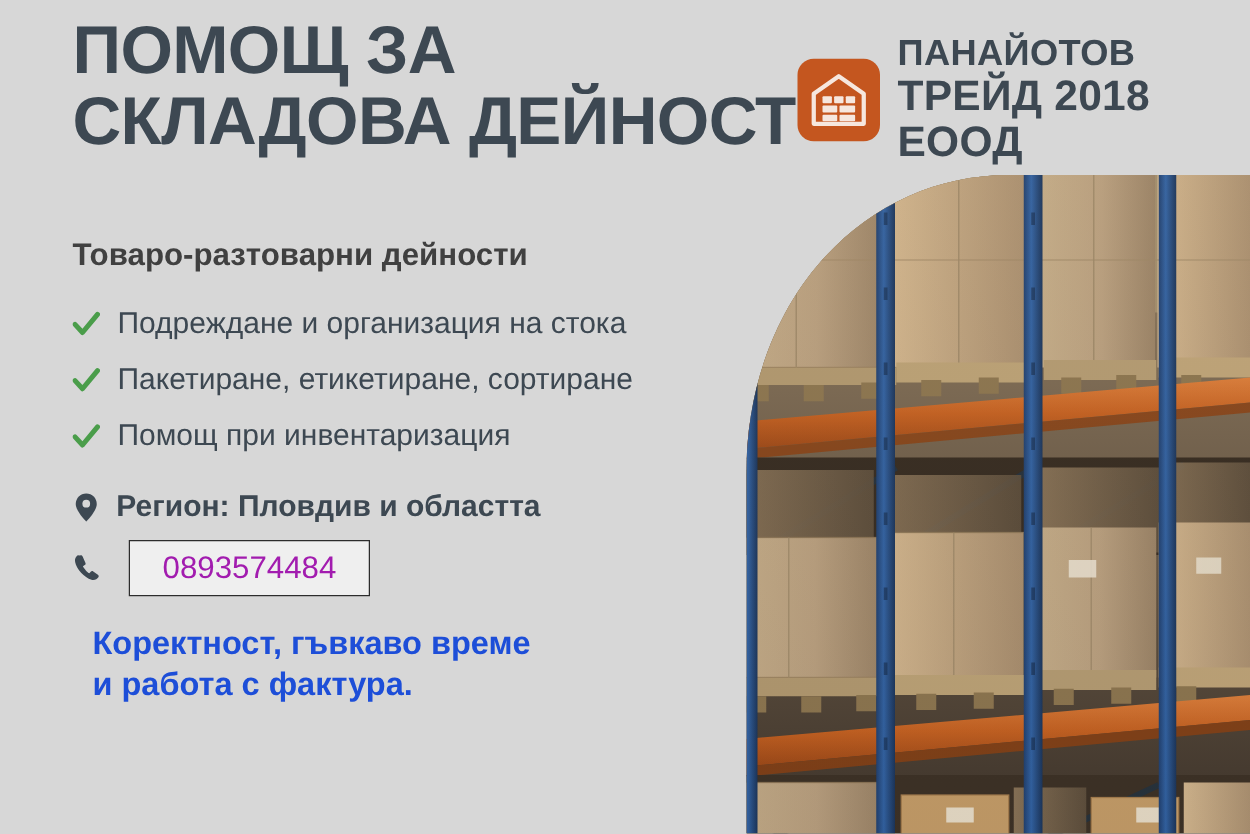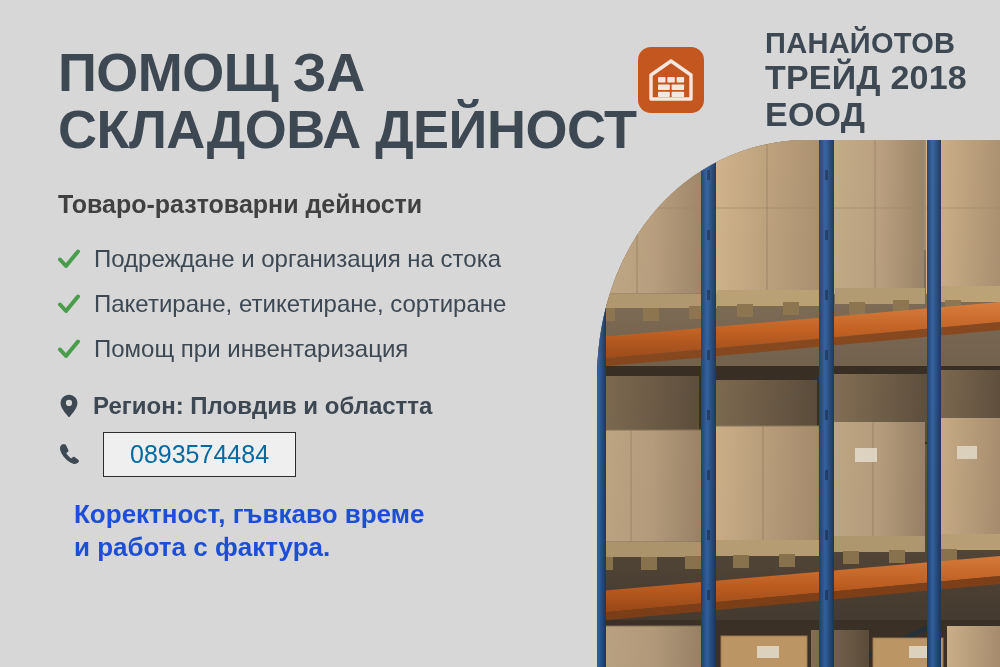--- a/index.html
+++ b/index.html
@@ -13,33 +13,33 @@
   .photo-clip{
     position:absolute;left:597px;top:130px;width:403px;height:537px;
     overflow:hidden;
     clip-path:path("M 0,537 L 0,250 C 0,108 95,10 210,10 L 403,10 L 403,537 Z");
   }
   .photo{position:absolute;inset:0;background:#8a7660;}
   .photo svg{display:block;width:100%;height:100%;}
 
   
   .headline{
-    position:absolute;left:58px;top:44px;width:620px;
+    position:absolute;left:58px;top:12px;width:620px;
     color:#3d4852;font-weight:bold;font-size:54px;line-height:1.06;
     letter-spacing:-0.5px;white-space:pre-line;
   }
 
   
   .logo-block{position:absolute;left:638px;top:28px;display:flex;align-items:center;gap:14px;}
   .logo-mark{
     width:66px;height:66px;border-radius:13px;background:#c4561f;
     display:flex;align-items:center;justify-content:center;flex:none;
   }
   .logo-mark svg{display:block;}
-  .logo-text{color:#3d4852;font-weight:bold;line-height:1.08;margin-left:47px;}
+  .logo-text{color:#3d4852;font-weight:bold;line-height:1.08;}
   .logo-text .l1{font-size:29px;letter-spacing:0.3px;}
   .logo-text .l2{font-size:34px;letter-spacing:0.2px;}
 
   
   .subtitle{
     position:absolute;left:58px;top:190px;
     color:#404040;font-weight:bold;font-size:25px;
   }
 
   
@@ -49,21 +49,21 @@
   .bullet .txt{color:#3d4852;font-size:24px;font-weight:normal;}
 
   
   .contact{position:absolute;left:58px;top:382px;width:540px;}
   .crow{display:flex;align-items:center;gap:13px;height:48px;}
   .crow .ico{width:22px;height:26px;flex:none;display:flex;align-items:center;justify-content:center;}
   .crow .lbl{color:#3d4852;font-size:24px;font-weight:bold;}
   .phone-box{
     border:1.5px solid #2c2c2c;background:#efefef;
     padding:9px 26px;margin-left:10px;
-    color:#0369a1;font-size:25px;font-weight:normal;line-height:1;
+    color:#a21caf;font-size:25px;font-weight:normal;line-height:1;
   }
 
   
   .tagline{
     position:absolute;left:74px;top:498px;width:520px;
     color:#1d4ed8;font-weight:bold;font-size:26px;line-height:1.28;
     white-space:pre-line;
   }
 </style>
 </head>

